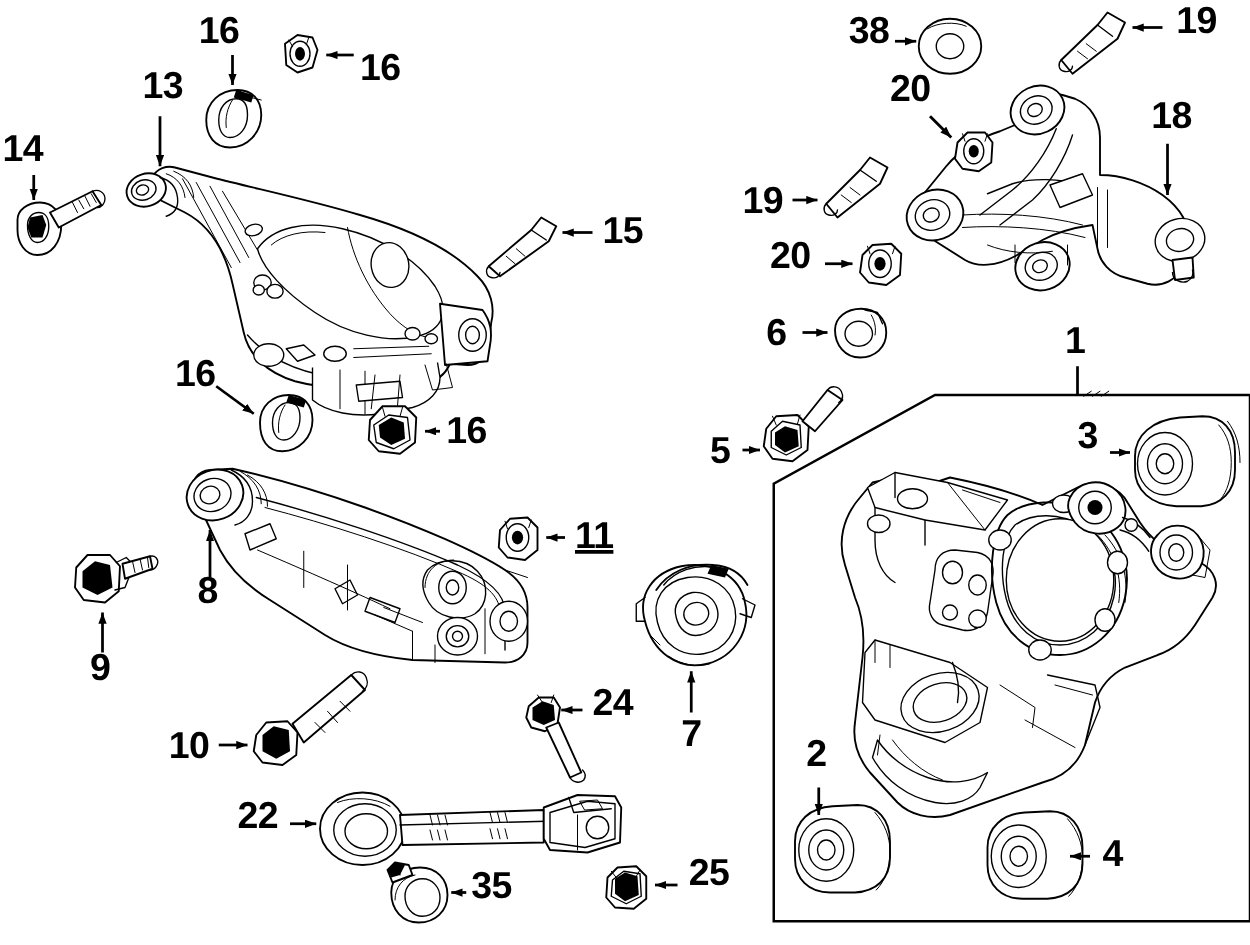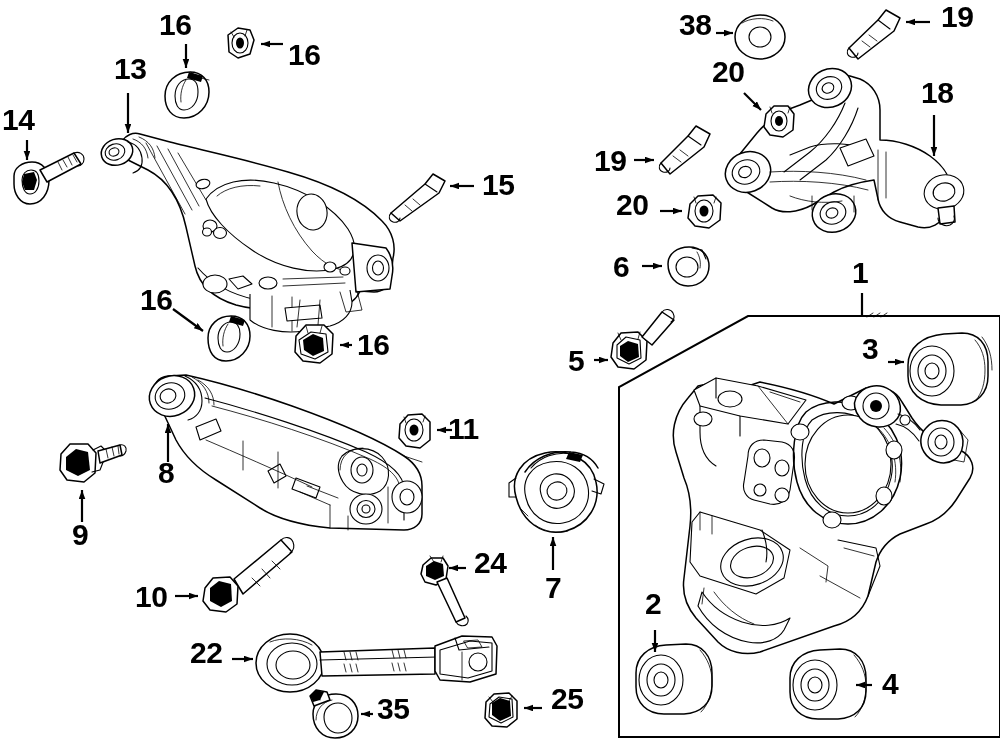--- a/index.html
+++ b/index.html
@@ -633,21 +633,21 @@
   <div class="callout-label" style="left:852px; top:258px;">1</div>
   <div class="callout-label" style="left:645px; top:589px;">2</div>
   <div class="callout-label" style="left:862px; top:334px;">3</div>
   <div class="callout-label" style="left:882px; top:669px;">4</div>
   <div class="callout-label" style="left:568px; top:346px;">5</div>
   <div class="callout-label" style="left:613px; top:252px;">6</div>
   <div class="callout-label" style="left:545px; top:573px;">7</div>
   <div class="callout-label" style="left:158px; top:458px;">8</div>
   <div class="callout-label" style="left:72px;  top:520px;">9</div>
   <div class="callout-label" style="left:135px; top:582px;">10</div>
-  <div class="callout-label" style="left:448px; top:414px;">11</div>
+  <div class="callout-label" style="left:460px; top:414px;text-decoration:underline;">11</div>
   <div class="callout-label" style="left:140px; top:285px;">16</div>
   <div class="callout-label" style="left:114px; top:54px;">13</div>
   <div class="callout-label" style="left:2px;   top:105px;">14</div>
   <div class="callout-label" style="left:482px; top:170px;">15</div>
   <div class="callout-label" style="left:288px; top:40px;">16</div>
   <div class="callout-label" style="left:357px; top:330px;">16</div>
   <div class="callout-label" style="left:159px; top:10px;">16</div>
   <div class="callout-label" style="left:921px; top:78px;">18</div>
   <div class="callout-label" style="left:941px; top:2px;">19</div>
   <div class="callout-label" style="left:594px; top:146px;">19</div>

